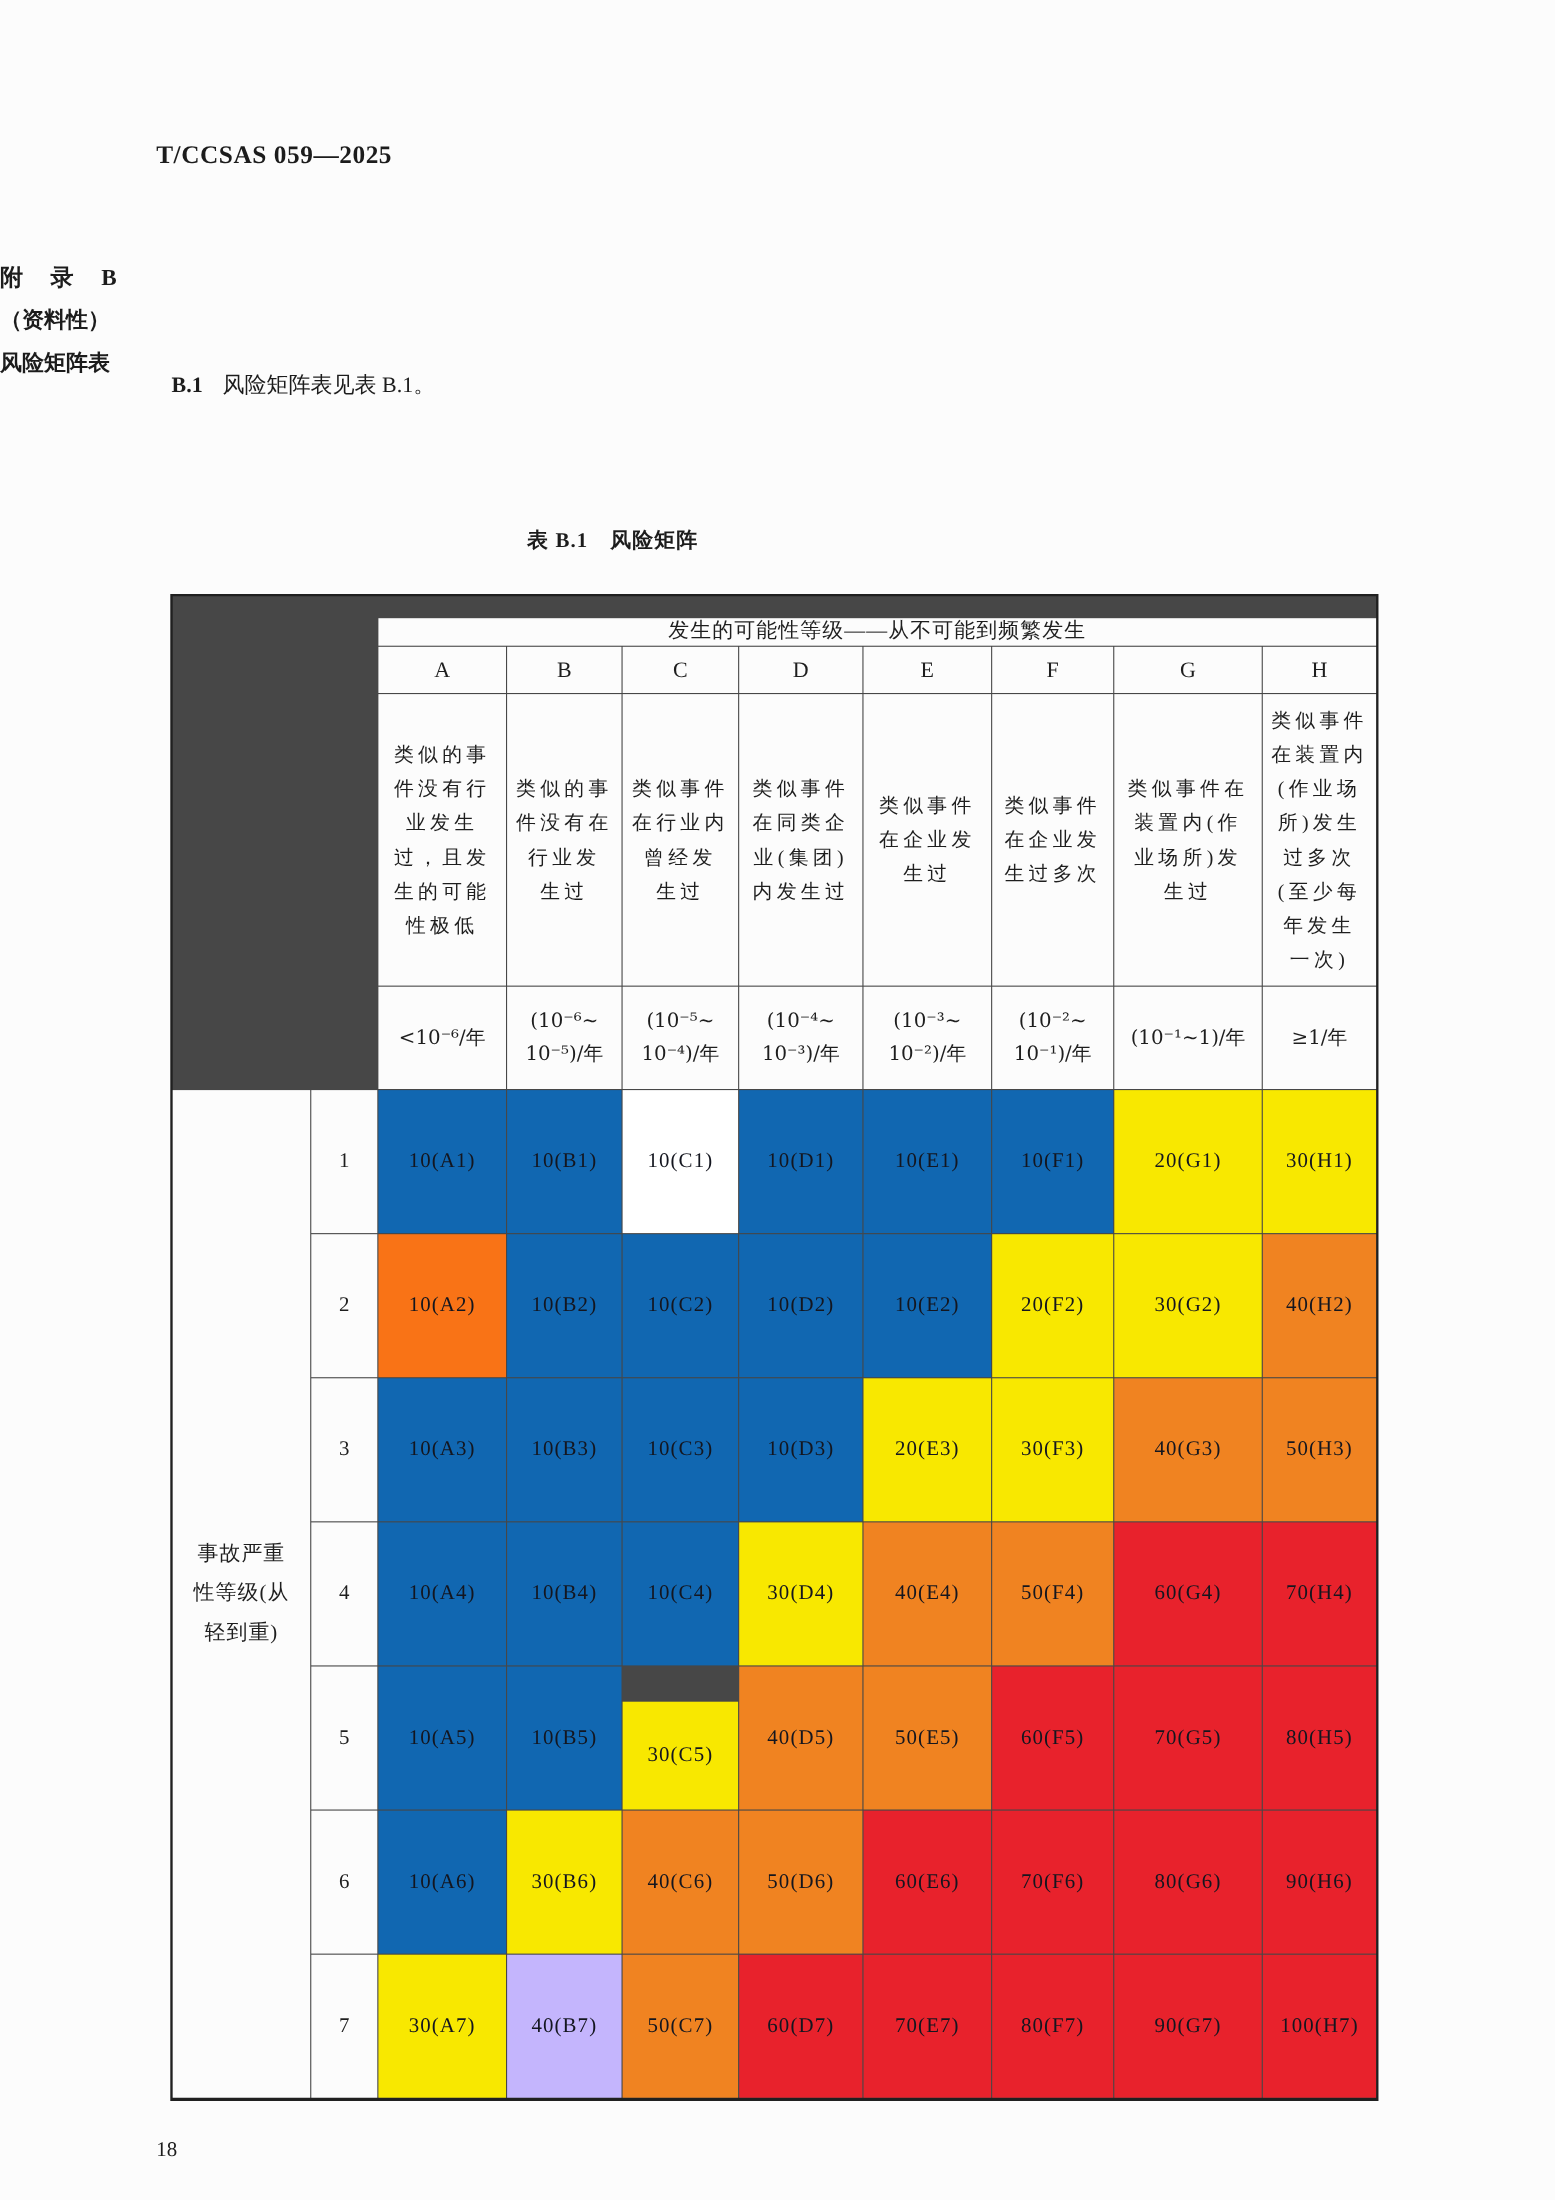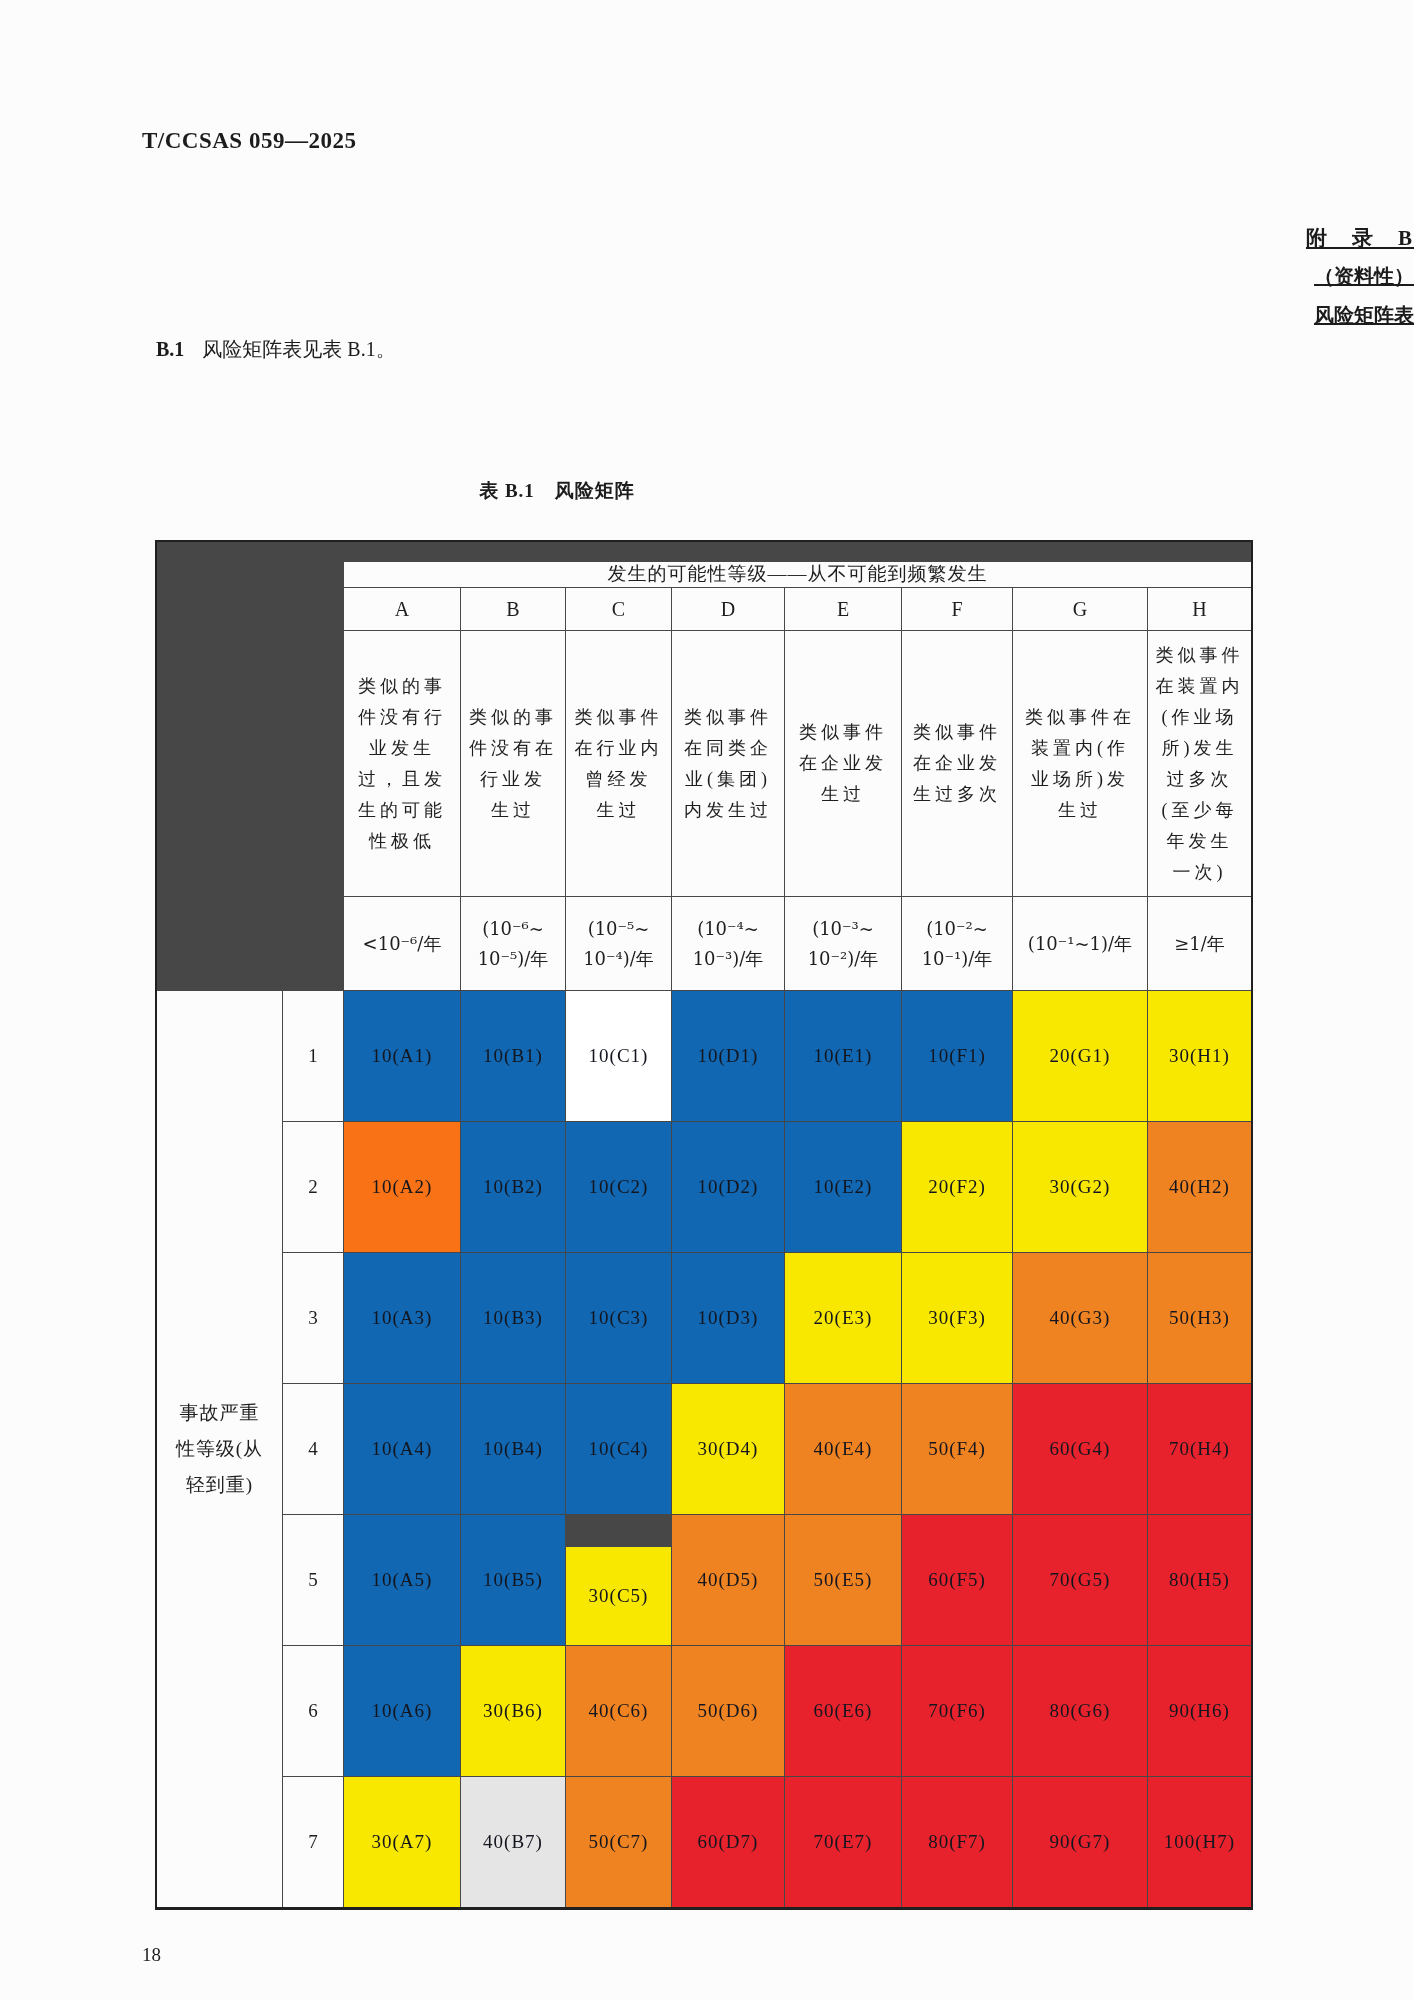--- a/index.html
+++ b/index.html
@@ -10,23 +10,22 @@
     background:#fcfcfc;
     font-family:"Liberation Serif","DejaVu Serif",serif;
     color:#1c1c1c;
     overflow:hidden;
   }
   .doc-code{
     position:absolute;left:142px;top:128px;
     font-size:23px;font-weight:bold;letter-spacing:.5px;
   }
   .appendix{
-    position:absolute;left:0;top:224px;width:100%;
-    text-align:right;
-    text-decoration:underline;
+    position:absolute;left:0;top:238px;width:100%;
+    text-align:left;
   }
   .appendix .ap-title{font-size:21px;font-weight:bold;letter-spacing:2px;}
   .appendix .ap-sub{font-size:20px;font-weight:bold;margin-top:11px;}
   .appendix .ap-head{font-size:20px;font-weight:bold;margin-top:12px;}
   .b1-para{
     position:absolute;left:156px;top:336px;font-size:20px;
   }
   .b1-para .b1-label{font-weight:bold;margin-right:18px;}
   .tbl-caption{
     position:absolute;left:155px;top:478px;width:1094px;
@@ -198,21 +197,21 @@
       <div class="cell data" style="grid-area: 10 / 3 / 11 / 4; background: rgb(17, 103, 177);">10(A6)</div>
       <div class="cell data" style="grid-area: 10 / 4 / 11 / 5; background: rgb(248, 232, 0);">30(B6)</div>
       <div class="cell data" style="grid-area: 10 / 5 / 11 / 6; background: rgb(240, 131, 33);">40(C6)</div>
       <div class="cell data" style="grid-area: 10 / 6 / 11 / 7; background: rgb(240, 131, 33);">50(D6)</div>
       <div class="cell data" style="grid-area: 10 / 7 / 11 / 8; background: rgb(232, 34, 44);">60(E6)</div>
       <div class="cell data" style="grid-area: 10 / 8 / 11 / 9; background: rgb(232, 34, 44);">70(F6)</div>
       <div class="cell data" style="grid-area: 10 / 9 / 11 / 10; background: rgb(232, 34, 44);">80(G6)</div>
       <div class="cell data" style="grid-area: 10 / 10 / 11 / 11; background: rgb(232, 34, 44);">90(H6)</div>
       <div class="cell rownum" style="grid-area: 11 / 2 / 12 / 3;">7</div>
       <div class="cell data" style="grid-area: 11 / 3 / 12 / 4; background: rgb(248, 232, 0);">30(A7)</div>
-      <div class="cell data" style="grid-area: 11 / 4 / 12 / 5; background: #e5e5e5;">40(B7)</div>
+      <div class="cell data" style="grid-area: 11 / 4 / 12 / 5; background: #c4b5fd;">40(B7)</div>
       <div class="cell data" style="grid-area: 11 / 5 / 12 / 6; background: rgb(240, 131, 33);">50(C7)</div>
       <div class="cell data" style="grid-area: 11 / 6 / 12 / 7; background: rgb(232, 34, 44);">60(D7)</div>
       <div class="cell data" style="grid-area: 11 / 7 / 12 / 8; background: rgb(232, 34, 44);">70(E7)</div>
       <div class="cell data" style="grid-area: 11 / 8 / 12 / 9; background: rgb(232, 34, 44);">80(F7)</div>
       <div class="cell data" style="grid-area: 11 / 9 / 12 / 10; background: rgb(232, 34, 44);">90(G7)</div>
       <div class="cell data" style="grid-area: 11 / 10 / 12 / 11; background: rgb(232, 34, 44);">100(H7)</div>
     </div>
 
   <div class="page-num">18</div>
 

